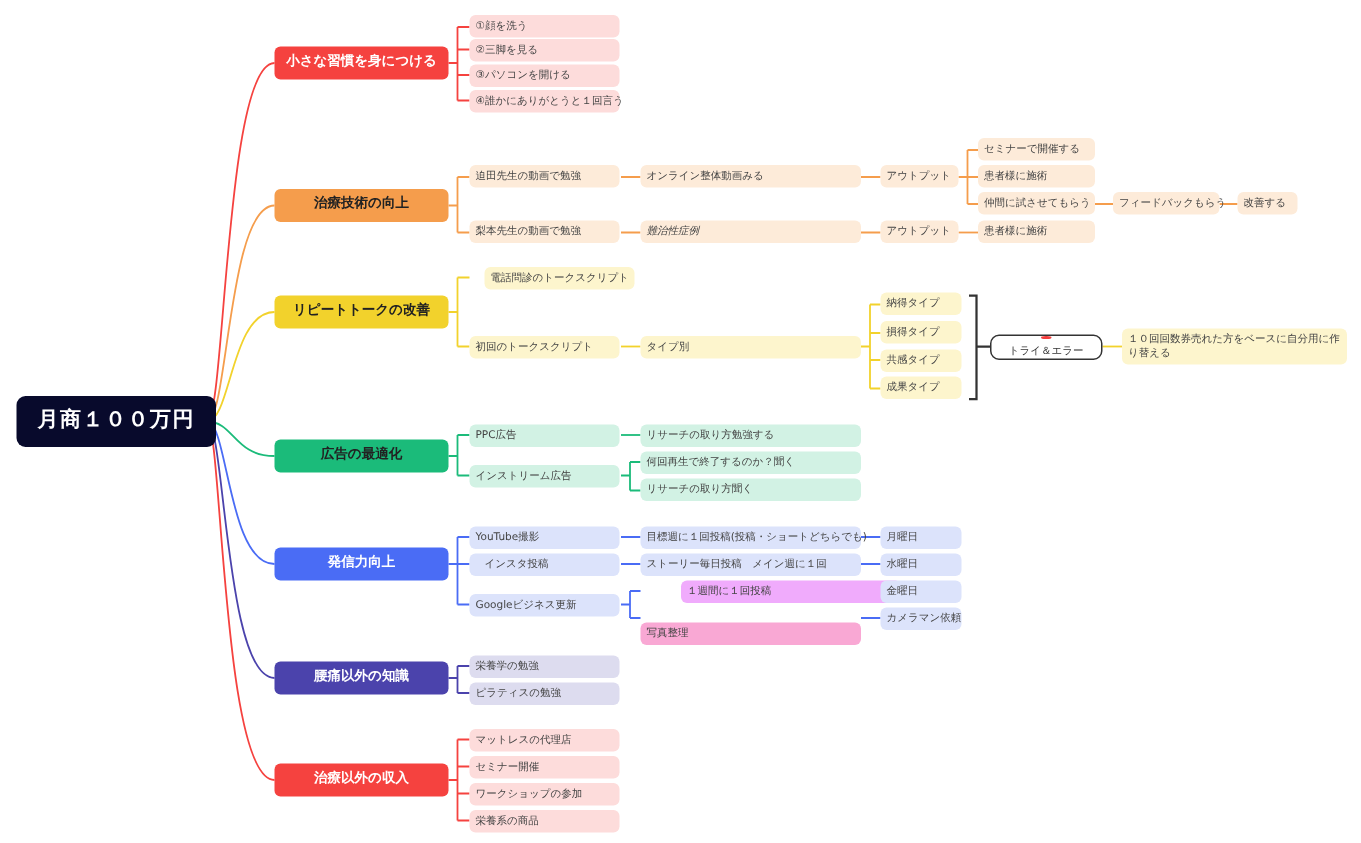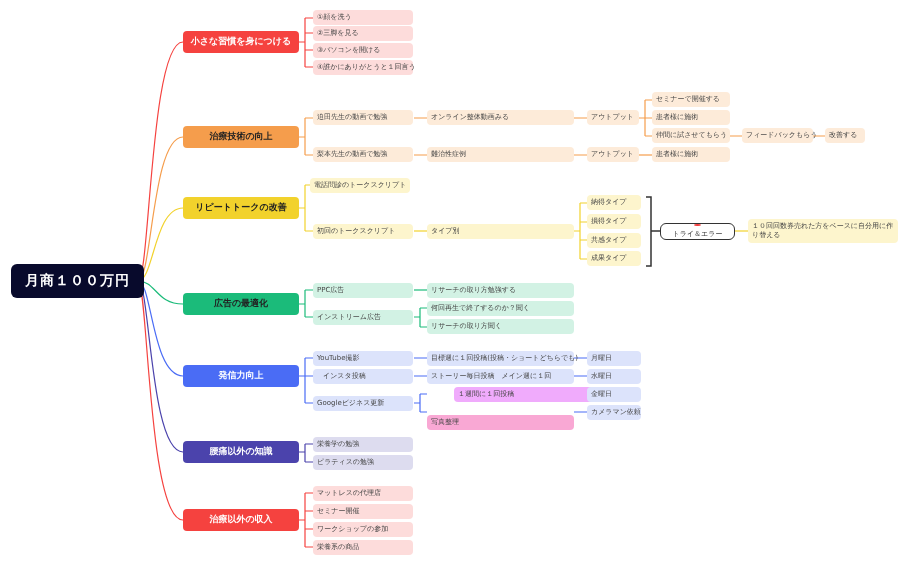--- a/index.html
+++ b/index.html
@@ -79,32 +79,32 @@
 <div class="node main" style="left:183px;top:31px;width:116px;height:22px;background:#f5423f;color:#fff;">小さな習慣を身につける</div>
 <div class="node" style="left:313px;top:10px;width:100px;height:15px;background:#fddcdb;">①顔を洗う</div>
 <div class="node" style="left:313px;top:26px;width:100px;height:15px;background:#fddcdb;">②三脚を見る</div>
 <div class="node" style="left:313px;top:43px;width:100px;height:15px;background:#fddcdb;">③パソコンを開ける</div>
 <div class="node" style="left:313px;top:60px;width:100px;height:15px;background:#fddcdb;">④誰かにありがとうと１回言う</div>
 
 <div class="node main" style="left:183px;top:126px;width:116px;height:22px;background:#f59d4c;color:#222;">治療技術の向上</div>
 <div class="node" style="left:313px;top:110px;width:100px;height:15px;background:#fdebd9;">迫田先生の動画で勉強</div>
 <div class="node" style="left:313px;top:147px;width:100px;height:15px;background:#fdebd9;">梨本先生の動画で勉強</div>
 <div class="node" style="left:427px;top:110px;width:147px;height:15px;background:#fdebd9;">オンライン整体動画みる</div>
-<div class="node" style="left:427px;top:147px;width:147px;height:15px;background:#fdebd9;">難治性症例</div>
+<div class="node" style="left:427px;top:147px;width:147px;height:15px;background:#fdebd9;font-style:italic;">難治性症例</div>
 <div class="node" style="left:587px;top:110px;width:52px;height:15px;background:#fdebd9;">アウトプット</div>
 <div class="node" style="left:587px;top:147px;width:52px;height:15px;background:#fdebd9;">アウトプット</div>
 <div class="node" style="left:652px;top:92px;width:78px;height:15px;background:#fdebd9;">セミナーで開催する</div>
 <div class="node" style="left:652px;top:110px;width:78px;height:15px;background:#fdebd9;">患者様に施術</div>
 <div class="node" style="left:652px;top:128px;width:78px;height:15px;background:#fdebd9;">仲間に試させてもらう</div>
 <div class="node" style="left:652px;top:147px;width:78px;height:15px;background:#fdebd9;">患者様に施術</div>
 <div class="node" style="left:742px;top:128px;width:71px;height:15px;background:#fdebd9;">フィードバックもらう</div>
 <div class="node" style="left:825px;top:128px;width:40px;height:15px;background:#fdebd9;">改善する</div>
 
 <div class="node main" style="left:183px;top:197px;width:116px;height:22px;background:#f2d22c;color:#222;">リピートトークの改善</div>
-<div class="node" style="left:310px;top:178px;width:100px;height:15px;background:#fdf5cd;">電話問診のトークスクリプト</div>
+<div class="node" style="left:323px;top:178px;width:100px;height:15px;background:#fdf5cd;">電話問診のトークスクリプト</div>
 <div class="node" style="left:313px;top:224px;width:100px;height:15px;background:#fdf5cd;">初回のトークスクリプト</div>
 <div class="node" style="left:427px;top:224px;width:147px;height:15px;background:#fdf5cd;">タイプ別</div>
 <div class="node" style="left:587px;top:195px;width:54px;height:15px;background:#fdf5cd;">納得タイプ</div>
 <div class="node" style="left:587px;top:214px;width:54px;height:15px;background:#fdf5cd;">損得タイプ</div>
 <div class="node" style="left:587px;top:233px;width:54px;height:15px;background:#fdf5cd;">共感タイプ</div>
 <div class="node" style="left:587px;top:251px;width:54px;height:15px;background:#fdf5cd;">成果タイプ</div>
 <div class="node try" style="left:660px;top:223px;width:75px;height:17px;flex-direction:column;">
   <span class="dot"></span>
   <span>トライ＆エラー</span>
 </div>

